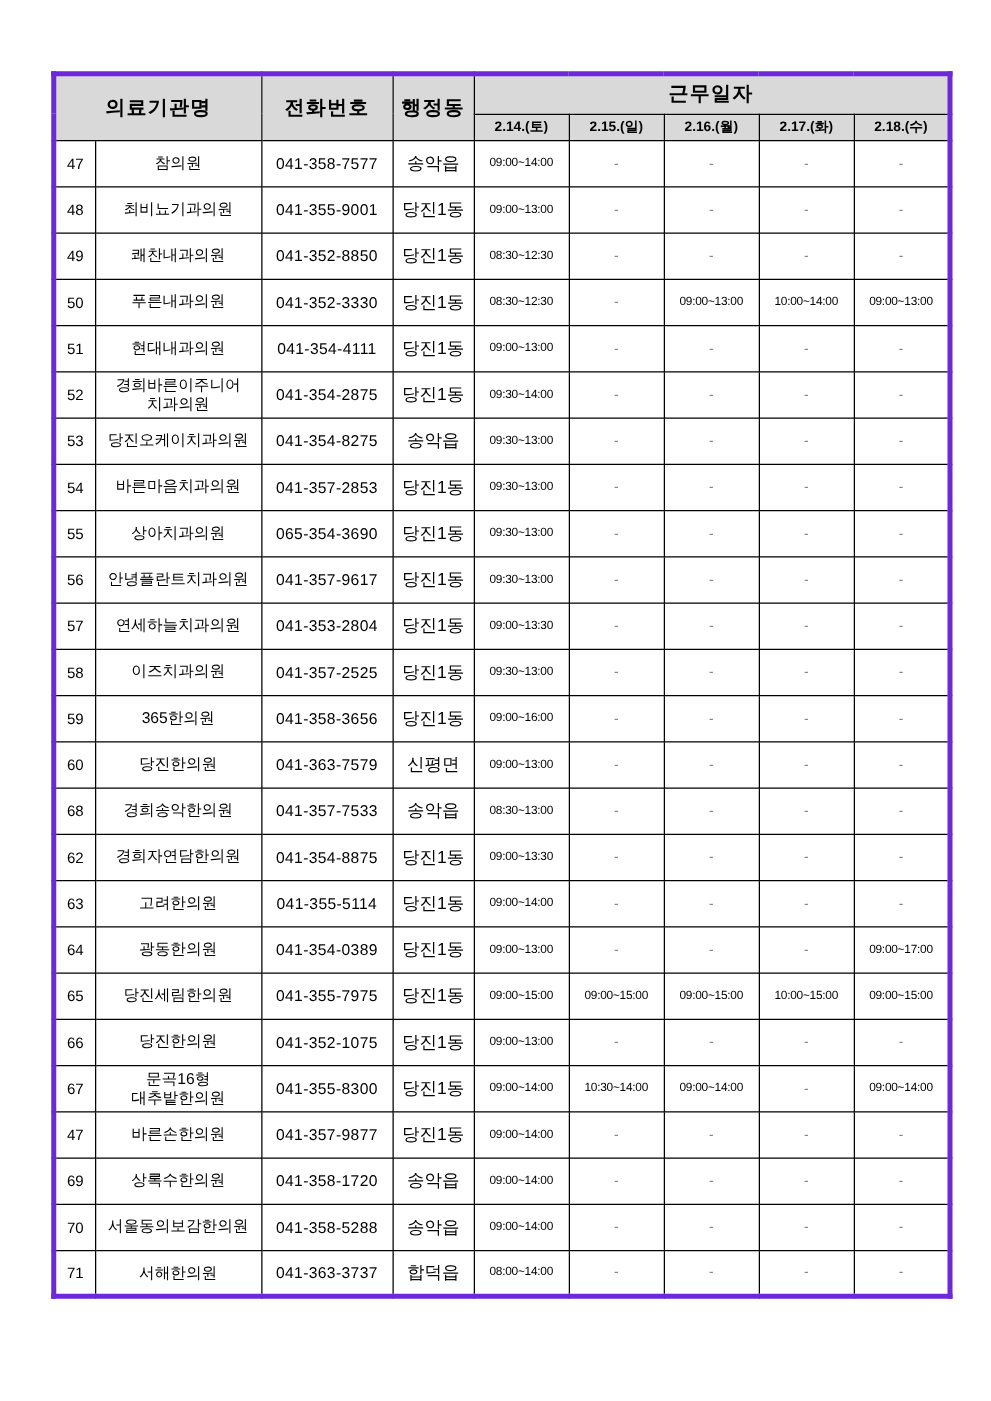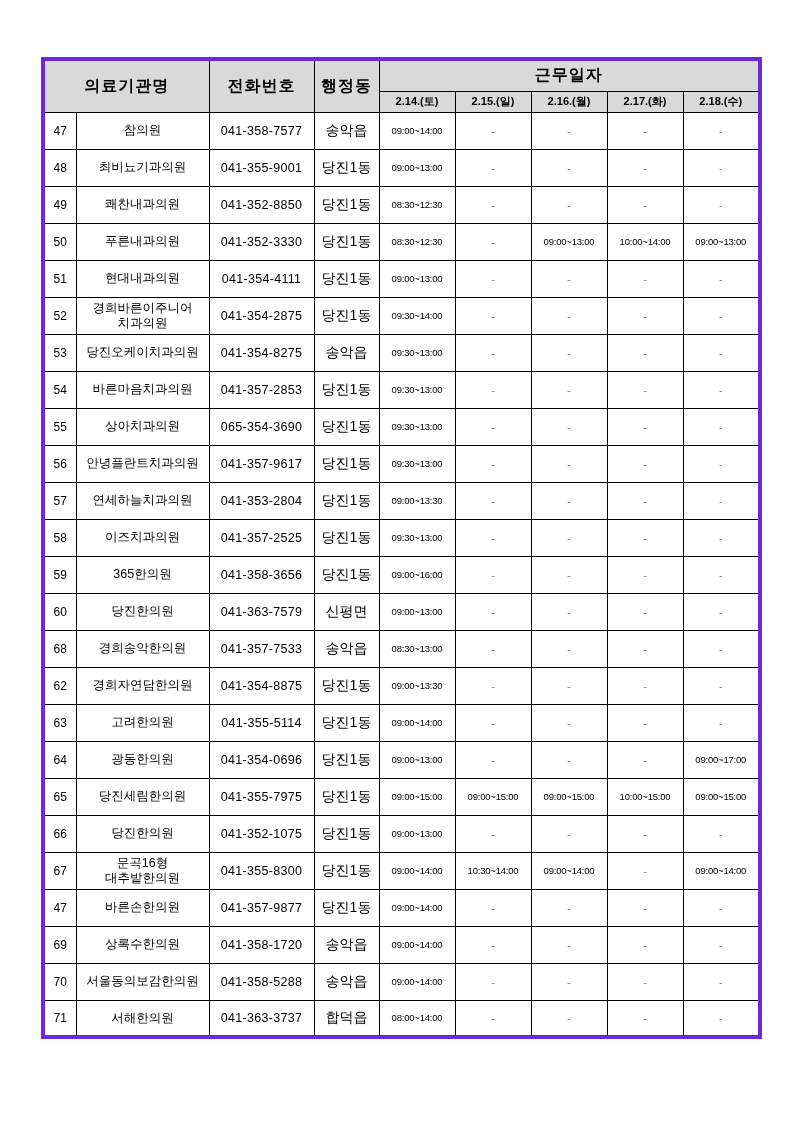--- a/index.html
+++ b/index.html
@@ -259,21 +259,21 @@
           <td class="c-district">당진1동</td>
           <td class="time">09:00~14:00</td>
           <td class="time dash">-</td>
           <td class="time dash">-</td>
           <td class="time dash">-</td>
           <td class="time dash">-</td>
         </tr>
         <tr>
           <td class="c-no">64</td>
           <td class="c-name">광동한의원</td>
-          <td class="c-phone">041-354-0696</td>
+          <td class="c-phone">041-354-0389</td>
           <td class="c-district">당진1동</td>
           <td class="time">09:00~13:00</td>
           <td class="time dash">-</td>
           <td class="time dash">-</td>
           <td class="time dash">-</td>
           <td class="time">09:00~17:00</td>
         </tr>
         <tr>
           <td class="c-no">65</td>
           <td class="c-name">당진세림한의원</td>

